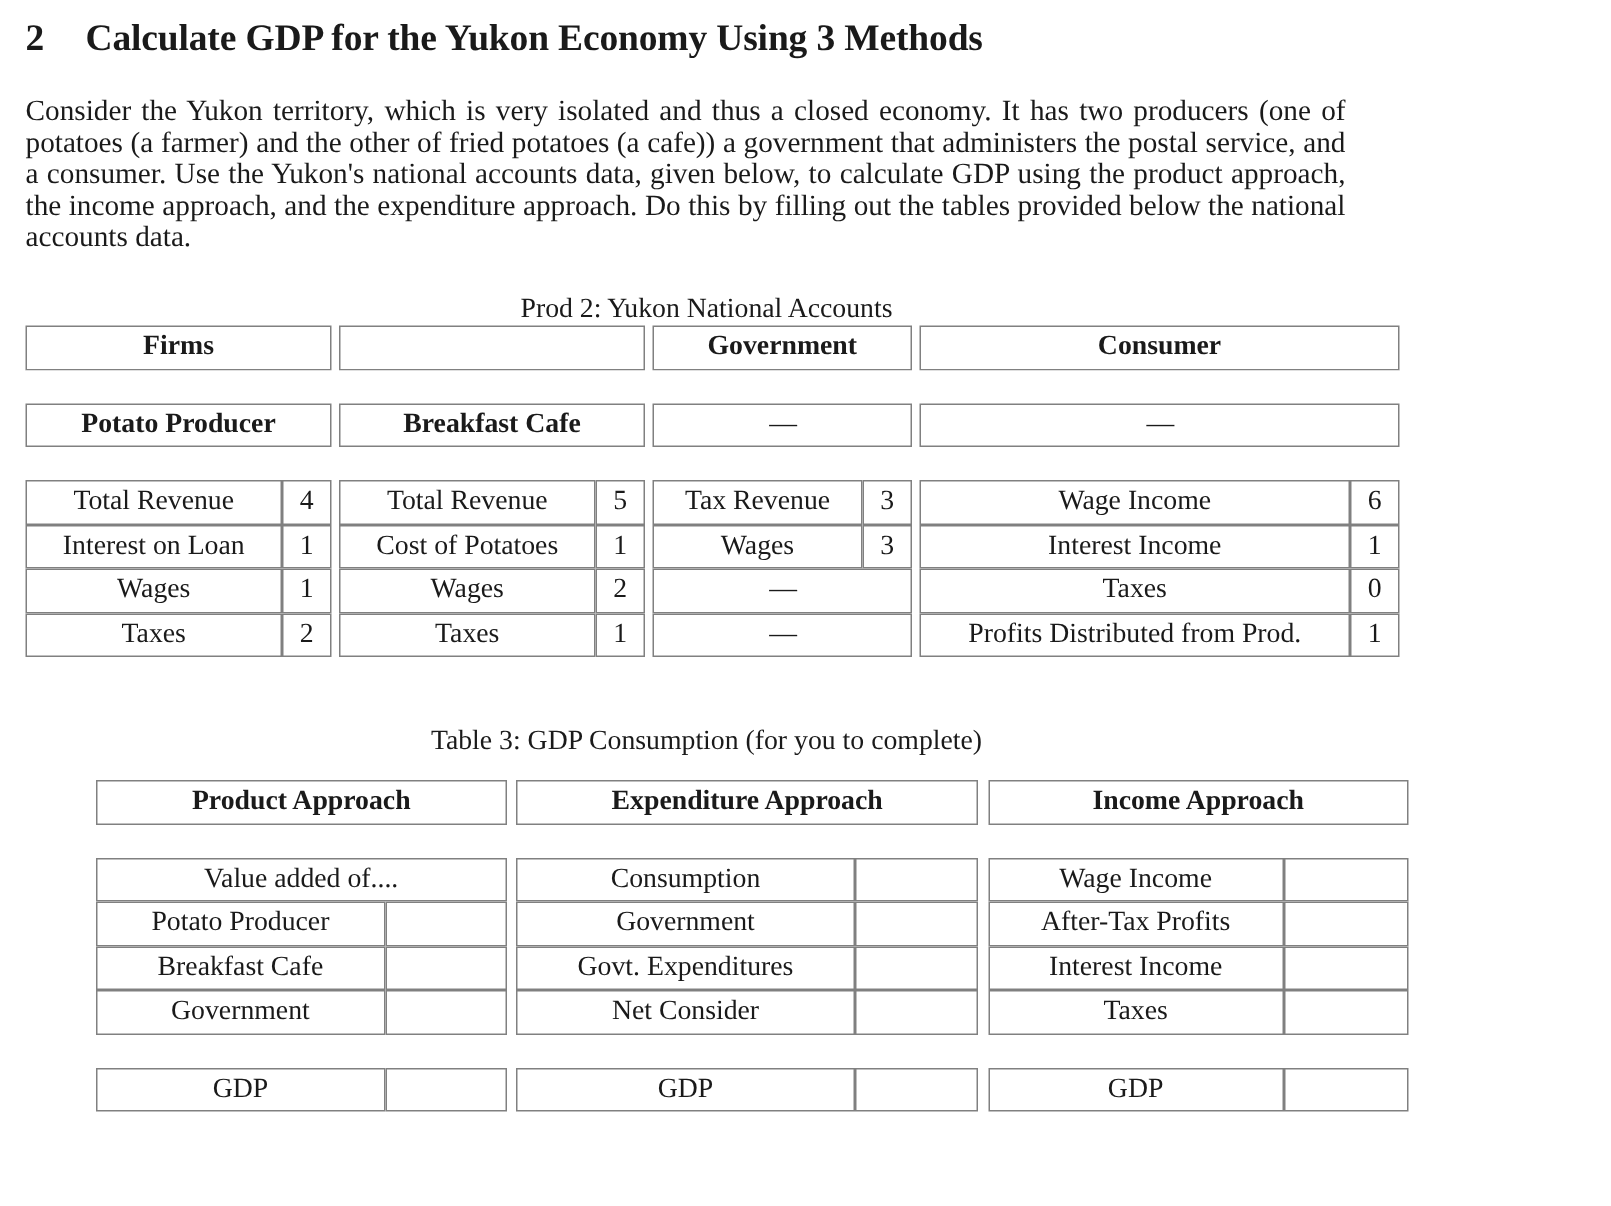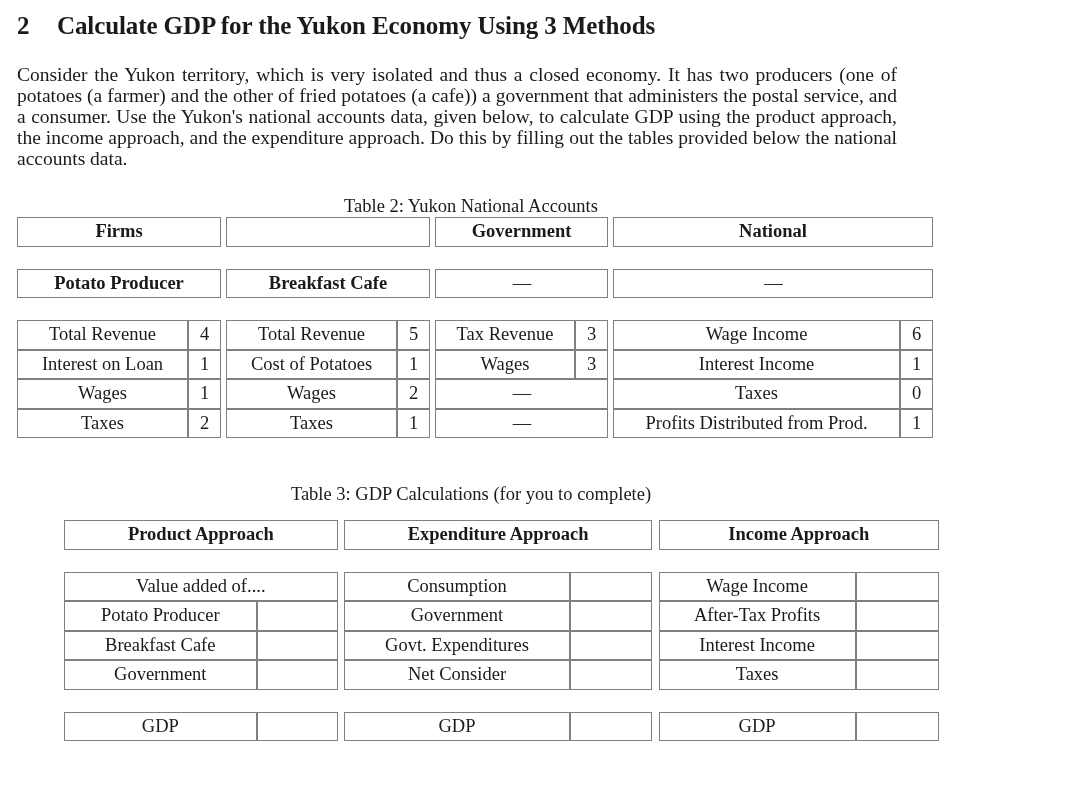--- a/index.html
+++ b/index.html
@@ -103,21 +103,21 @@
 
 <div class="page">
 
   <h1 class="section-heading">
     <span class="secnum">2</span>
     <span class="sectitle">Calculate GDP for the Yukon Economy Using 3 Methods</span>
   </h1>
 
   <p class="body-par">Consider the Yukon territory, which is very isolated and thus a closed economy.  It has two producers (one of potatoes (a farmer) and the other of fried potatoes (a cafe)) a government that administers the postal service, and a consumer.  Use the Yukon's national accounts data, given below, to calculate GDP using the product approach, the income approach, and the expenditure approach. Do this by filling out the tables provided below the national accounts data.</p>
 
-  <div class="caption caption-t2">Table 2: Yukon National Accounts</div>
+  <div class="caption caption-t2">Prod 2: Yukon National Accounts</div>
 
   <div id="table2-wrap">
     <table id="table2" class="doc-table">
       <colgroup>
         <col style="width:171px">
           <col style="width:33px">
         <col style="width:5px">
         <col style="width:171px">
           <col style="width:33px">
         <col style="width:5px">
@@ -129,21 +129,21 @@
       </colgroup>
 
       <tbody>
           <tr>
         <td colspan="2" class="bold">Firms</td>
         <td class="gapcol"></td>
         <td colspan="2" class="bold"></td>
         <td class="gapcol"></td>
         <td colspan="2" class="bold">Government</td>
         <td class="gapcol"></td>
-        <td colspan="2" class="bold">National</td>
+        <td colspan="2" class="bold">Consumer</td>
       </tr>
 
       <tr>
         <td class="spacer-row-cell" colspan="11"></td>
       </tr>
 
       <tr>
         <td colspan="2" class="bold">Potato Producer</td>
         <td class="gapcol"></td>
         <td colspan="2" class="bold">Breakfast Cafe</td>
@@ -207,21 +207,21 @@
         <td class="gapcol"></td>
         <td colspan="2" class="dash">—</td>
         <td class="gapcol"></td>
         <td>Profits Distributed from Prod.</td>
         <td>1</td>
       </tr>
     </tbody>
       </table>
   </div>
 
-  <div class="caption caption-t3">Table 3: GDP Calculations (for you to complete)</div>
+  <div class="caption caption-t3">Table 3: GDP Consumption (for you to complete)</div>
 
   <div id="table3-wrap">
     <table id="table3" class="doc-table">
       <colgroup>
         <col style="width:171px">
           <col style="width:72px">
         <col style="width:6px">
         <col style="width:200px">
           <col style="width:73px">
         <col style="width:6px">

